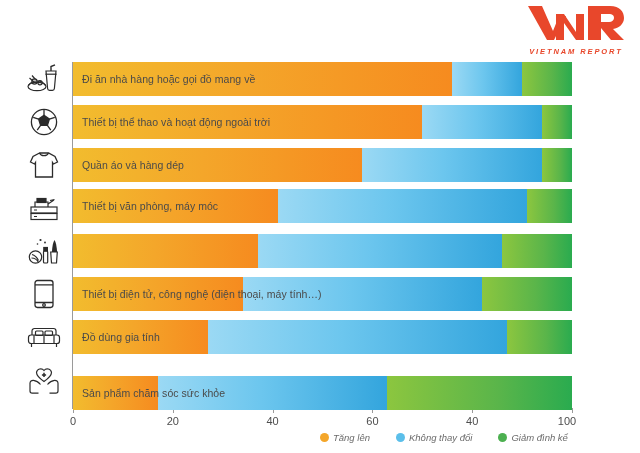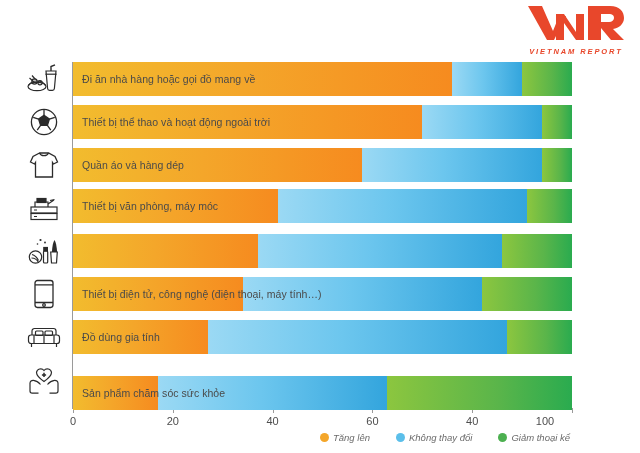--- a/index.html
+++ b/index.html
@@ -158,21 +158,21 @@
         <div class="ticklabel" style="left: 0px;">0</div>
         <div class="tick" style="left: 99.8px;"></div>
         <div class="ticklabel" style="left: 99.8px;">20</div>
         <div class="tick" style="left: 199.6px;"></div>
         <div class="ticklabel" style="left: 199.6px;">40</div>
         <div class="tick" style="left: 299.4px;"></div>
         <div class="ticklabel" style="left: 299.4px;">60</div>
         <div class="tick" style="left: 399.2px;"></div>
         <div class="ticklabel" style="left: 399.2px;">40</div>
         <div class="tick" style="left: 499px;"></div>
-        <div class="ticklabel" style="left: 472px;">100</div>
+        <div class="ticklabel" style="left: 494px;">100</div>
       </div>
     <div id="bars">
         <div class="bar-row" style="top: 0px;">
           <div class="seg seg-orange" style="left: 0px; width: 379.24px;"></div>
           <div class="seg seg-blue" style="left: 379.24px; width: 69.86px;"></div>
           <div class="seg seg-green" style="left: 449.1px; width: 49.9px;"></div>
           <div class="bar-label">Đi ăn nhà hàng hoặc gọi đồ mang về</div>
         </div>
         <div class="bar-row" style="top: 43px; padding-left: 43px;">
           <div class="seg seg-orange" style="left: 0px; width: 349.3px;"></div>
@@ -222,17 +222,17 @@
     <div class="legend-item">
       <span class="legend-dot" style="background:#f4a62a"></span>
       <span class="legend-text">Tăng lên</span>
     </div>
     <div class="legend-item">
       <span class="legend-dot" style="background:#5bbfea"></span>
       <span class="legend-text">Không thay đổi</span>
     </div>
     <div class="legend-item">
       <span class="legend-dot" style="background:#4cb050"></span>
-      <span class="legend-text">Giảm thoại kể</span>
+      <span class="legend-text">Giảm đình kể</span>
     </div>
   </div>
 
 </div>
 
 </body></html>

